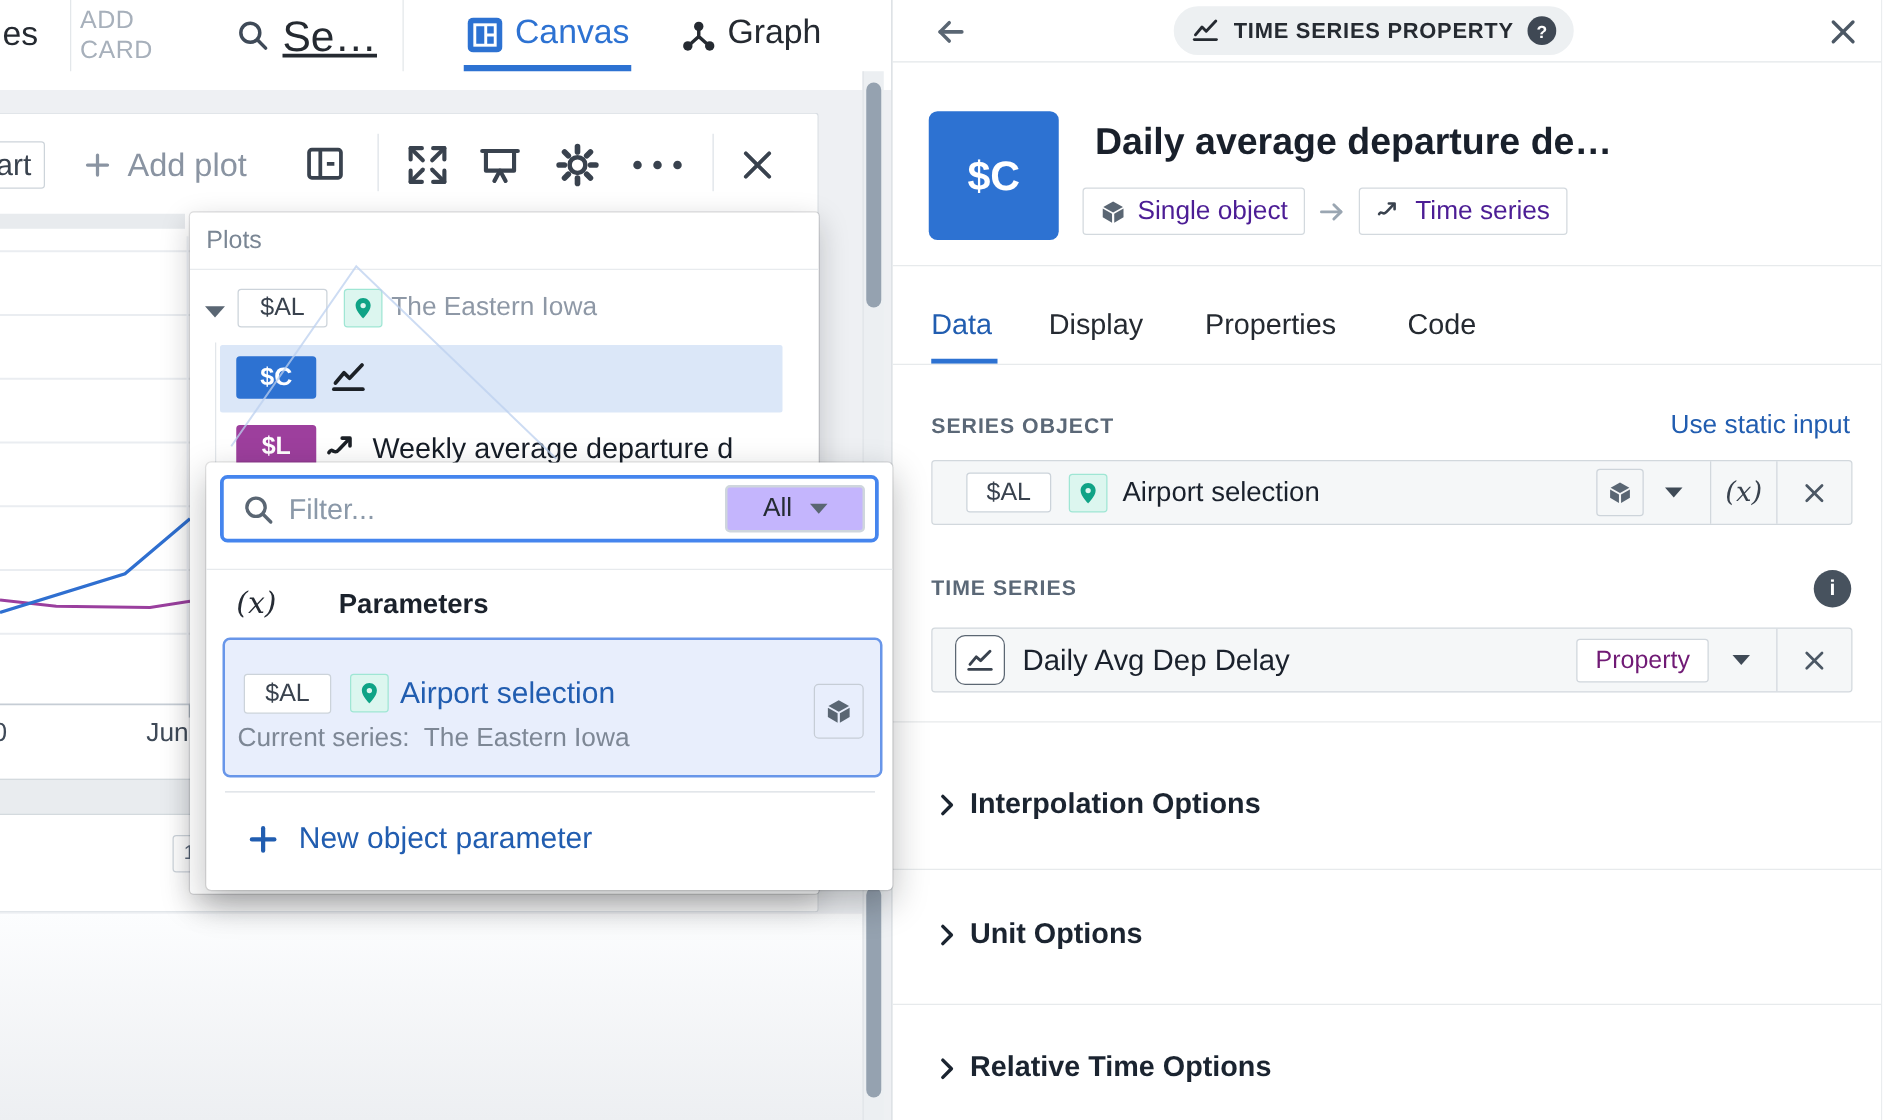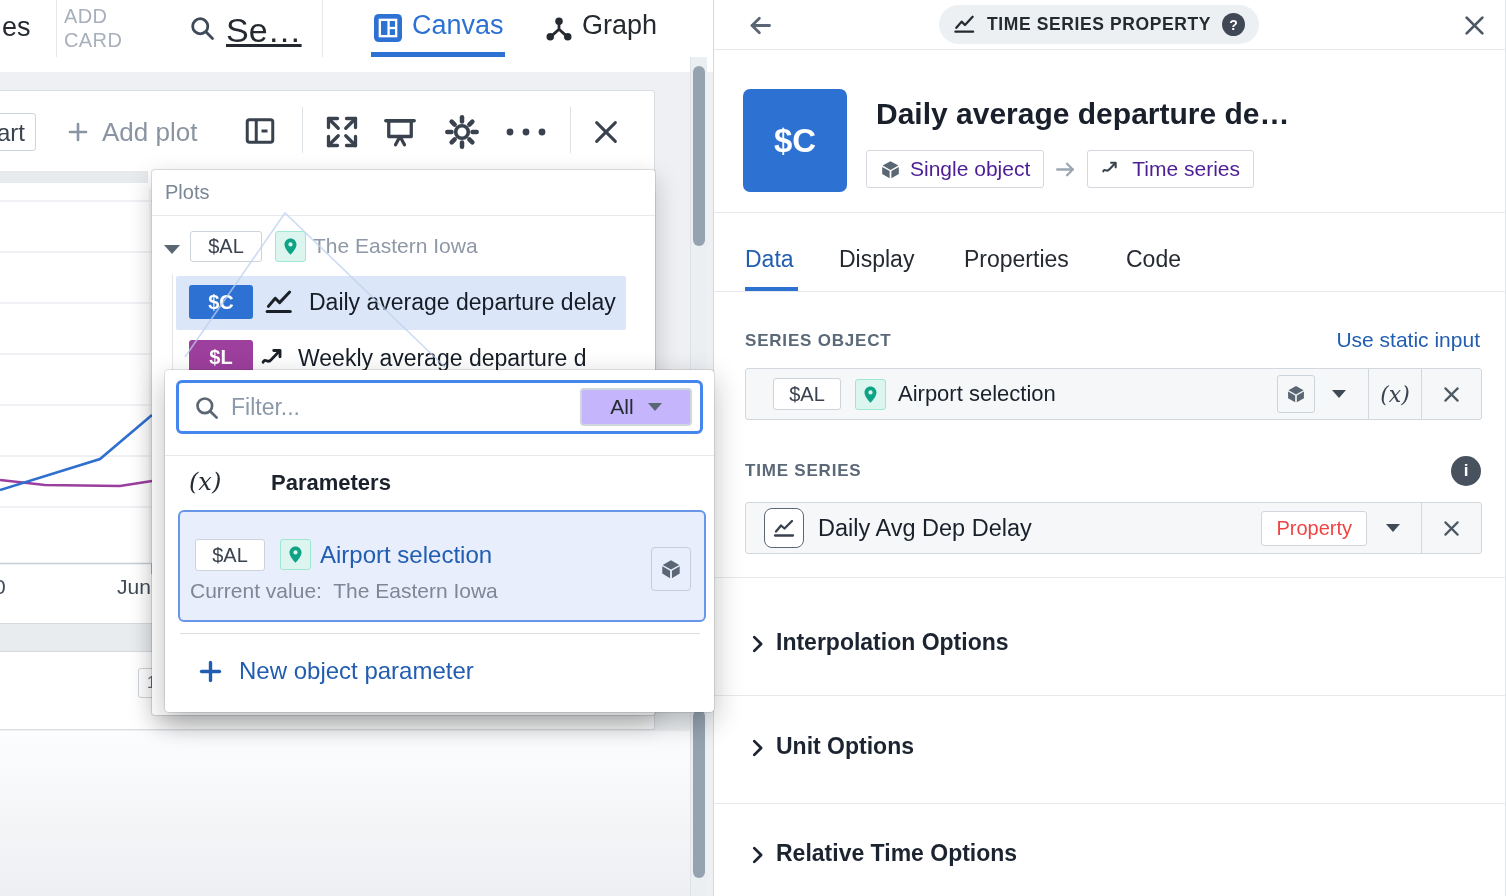--- a/index.html
+++ b/index.html
@@ -108,21 +108,21 @@
   .sec-heading { position:absolute; left:31px; font-size:17px; font-weight:600; letter-spacing:.8px; color:#5b6877; }
   .static-link { position:absolute; right:25px; top:328px; font-size:21px; color:#215db0; }
   .input-row { position:absolute; left:31px; width:737px; height:52px; background:#f5f7f8; border:1.5px solid #d2d8dd; border-radius:3px;
     display:flex; align-items:center; }
   .row-seg { align-self:stretch; display:flex; align-items:center; justify-content:center; border-left:1.5px solid #d2d8dd; }
   .cube-box { width:38px; height:38px; border:1.5px solid #cdd4da; border-radius:3px; display:flex; align-items:center; justify-content:center; }
   .info-badge { position:absolute; right:24px; top:456px; width:30px; height:30px; border-radius:50%; background:#47525e; color:#fff;
     font-size:17px; font-weight:bold; display:flex; align-items:center; justify-content:center; }
   .ts-icon-box { width:40px; height:40px; border:1.8px solid #5c6773; border-radius:8px; display:flex; align-items:center; justify-content:center; background:#fff; }
   .prop-chip { height:35px; padding:0 14px; border:1.5px solid #d0d6dc; border-radius:3px; background:#fff; display:flex; align-items:center;
-    font-size:20px; color:#ef4444;margin-left:27px; }
+    font-size:20px; color:#701a75;margin-left:27px; }
   .collapse-row { position:absolute; left:0; width:100%; height:40px; }
   .collapse-label { position:absolute; left:62px; top:0; font-size:23px; font-weight:bold; color:#1b2430; }
 </style>
 </head>
 <body>
 
 <div class="app">
 
   <div class="left">
 
@@ -277,21 +277,20 @@
       </div>
       <div class="abs" style="left:161px;top:64px;font-size:21px;color:#8e98a6">The Eastern Iowa</div>
 
       <div class="tag tag-blue abs" style="left:37px;top:115px;width:64px;height:34px">$C</div>
       <span class="abs" style="left:112px;top:117px">
         <svg width="30" height="30" viewBox="0 0 24 24" fill="none" stroke="#1c2127" stroke-width="2.4" stroke-linecap="round" stroke-linejoin="round">
             <path d="M2.5 19.5 H21"></path>
             <path d="M3.5 15.5 L9 9 L12.5 12.5 L20.5 4"></path>
           </svg>
       </span>
-      <div class="abs" style="left:157px;top:119px;font-size:23px;color:#161d27">Daily average departure delay</div>
 
       <div class="tag tag-purple abs" style="left:37px;top:170px;width:64px;height:34px">$L</div>
       <span class="abs" style="left:108px;top:174px">
         <svg width="30" height="30" viewBox="0 0 24 24" fill="none" stroke="#1c2127" stroke-width="2.3" stroke-linecap="round" stroke-linejoin="round">
             <path d="M2.5 14.5 C4.5 10.5 6 16.5 9 12.5 L15.2 6"></path>
             <path d="M11 5.2 H16 V10.2"></path>
           </svg>
       </span>
       <div class="abs" style="left:146px;top:175px;font-size:23px;color:#161d27">Weekly average departure d</div>
     </div>
@@ -323,21 +322,21 @@
         </div>
         <div class="param-name">Airport selection</div>
         <div class="cube-btn">
           <svg width="22" height="22" viewBox="0 0 24 24" fill="#5a6673">
               <path d="M12 2.5 L21 7.5 L12 12.5 L3 7.5 Z"></path>
               <path d="M2.5 9 L11 13.8 V22 L2.5 17 Z"></path>
               <path d="M21.5 9 L13 13.8 V22 L21.5 17 Z"></path>
             </svg>
         </div>
         <div class="current-line">
-          <span>Current value:</span>&nbsp;
+          <span>Current series:</span>&nbsp;
           <span>The Eastern Iowa</span>
         </div>
       </div>
 
       <div class="param-div"></div>
       <span class="abs" style="left:32px;top:288px">
         <svg width="27" height="27" viewBox="0 0 24 24" stroke="#215db0" stroke-width="3" stroke-linecap="round">
             <line x1="12" y1="4" x2="12" y2="20"></line>
             <line x1="4" y1="12" x2="20" y2="12"></line>
           </svg>

